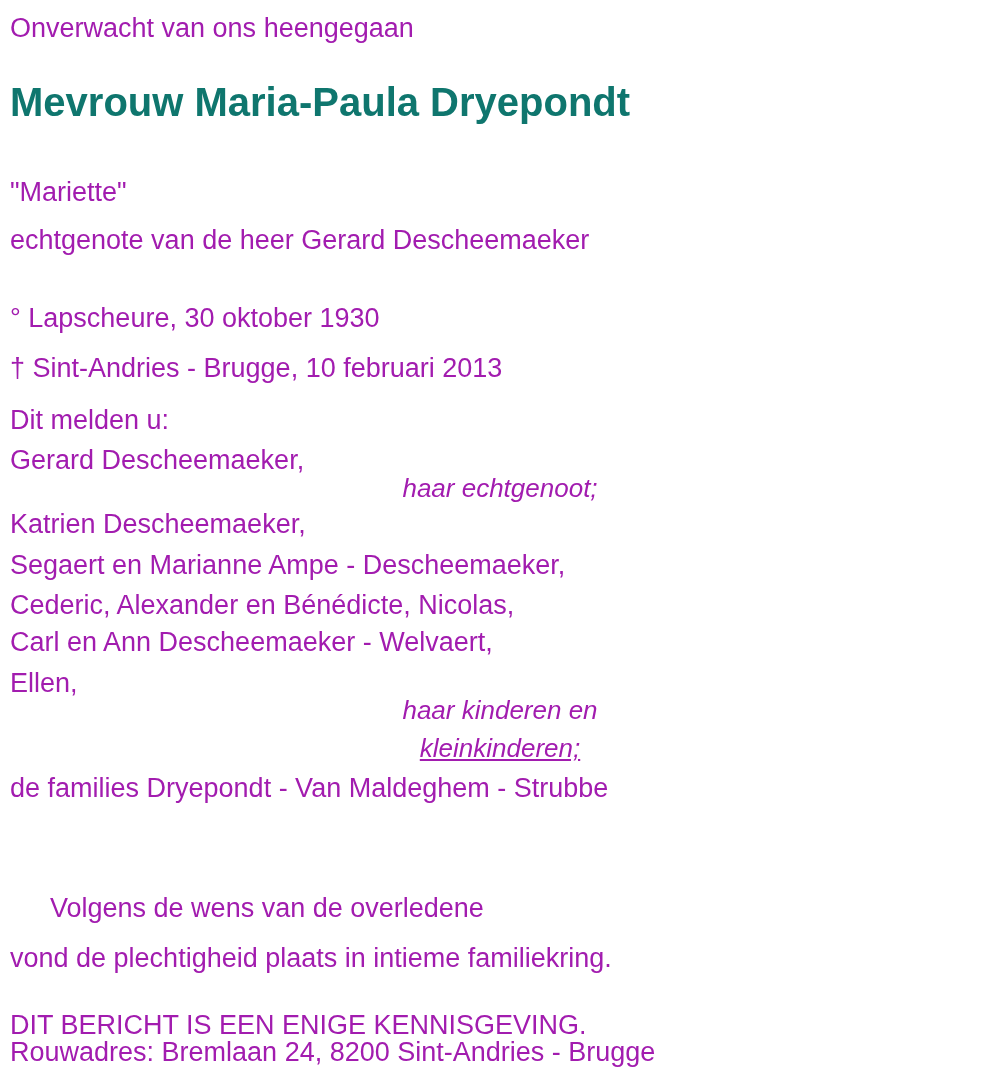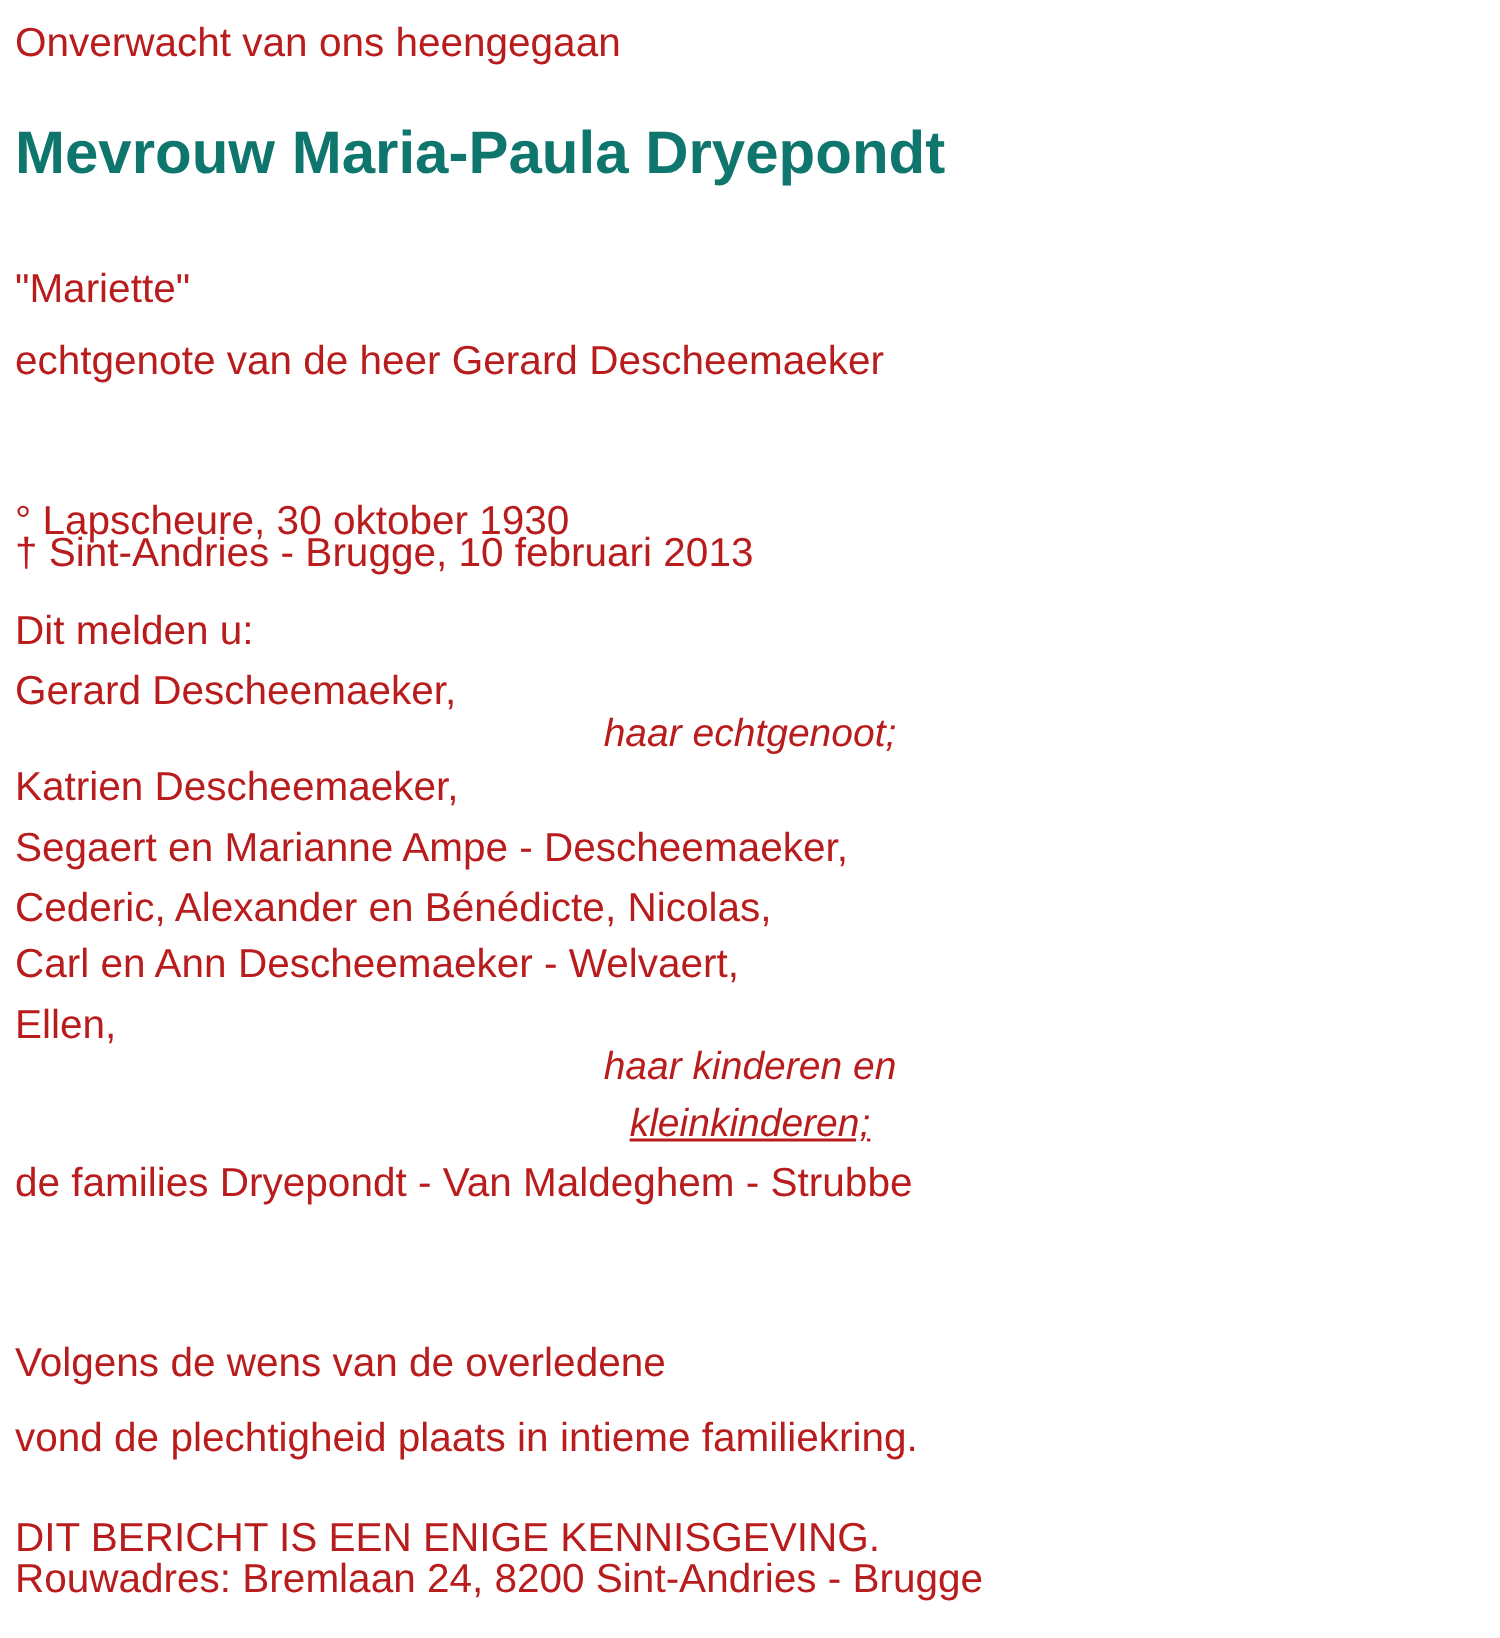--- a/index.html
+++ b/index.html
@@ -16,53 +16,53 @@
     font-family: "Liberation Sans", sans-serif;
     overflow: hidden;
   }
   .line {
     position: absolute;
     left: 10px;
     right: 10px;
     font-size: 27px;
     line-height: 40px;
     white-space: nowrap;
-    color: #b91c1c;
+    color: #a21caf;
   }
   .title {
     font-size: 40px;
     line-height: 48px;
     font-weight: 700;
     color: #0f766e;
     margin: 0;
   }
   .role {
     text-align: center;
     font-style: italic;
     font-size: 26px;
   }
   .l1  { top: 8px; }
   .l2  { top: 78px; }
   .l3  { top: 172px; }
   .l4  { top: 220px; }
-  .l5  { top: 298px; margin-top: 29px; }
+  .l5  { top: 298px; }
   .l6  { top: 348px; }
   .l7  { top: 400px; }
   .l8  { top: 440px; }
   .l9  { top: 468px; }
   .l10 { top: 504px; }
   .l11 { top: 545px; }
   .l12 { top: 585px; }
   .l13 { top: 622px; }
   .l14 { top: 663px; }
   .l15 { top: 690px; }
   .l16 { top: 728px; text-decoration: underline; }
   .l17 { top: 768px; }
   .l18 { top: 808px; }
-  .l19 { top: 888px; }
+  .l19 { top: 888px; margin-left: 40px; }
   .l20 { top: 938px; }
   .l21 { top: 986px; margin-top: 19px; }
   .l22 { top: 1032px; }
 </style>
 </head>
 <body>
 
 <div class="doc">
   <div class="line l1">Onverwacht van ons heengegaan</div>
   <h1 class="line l2 title">Mevrouw Maria-Paula Dryepondt</h1>

